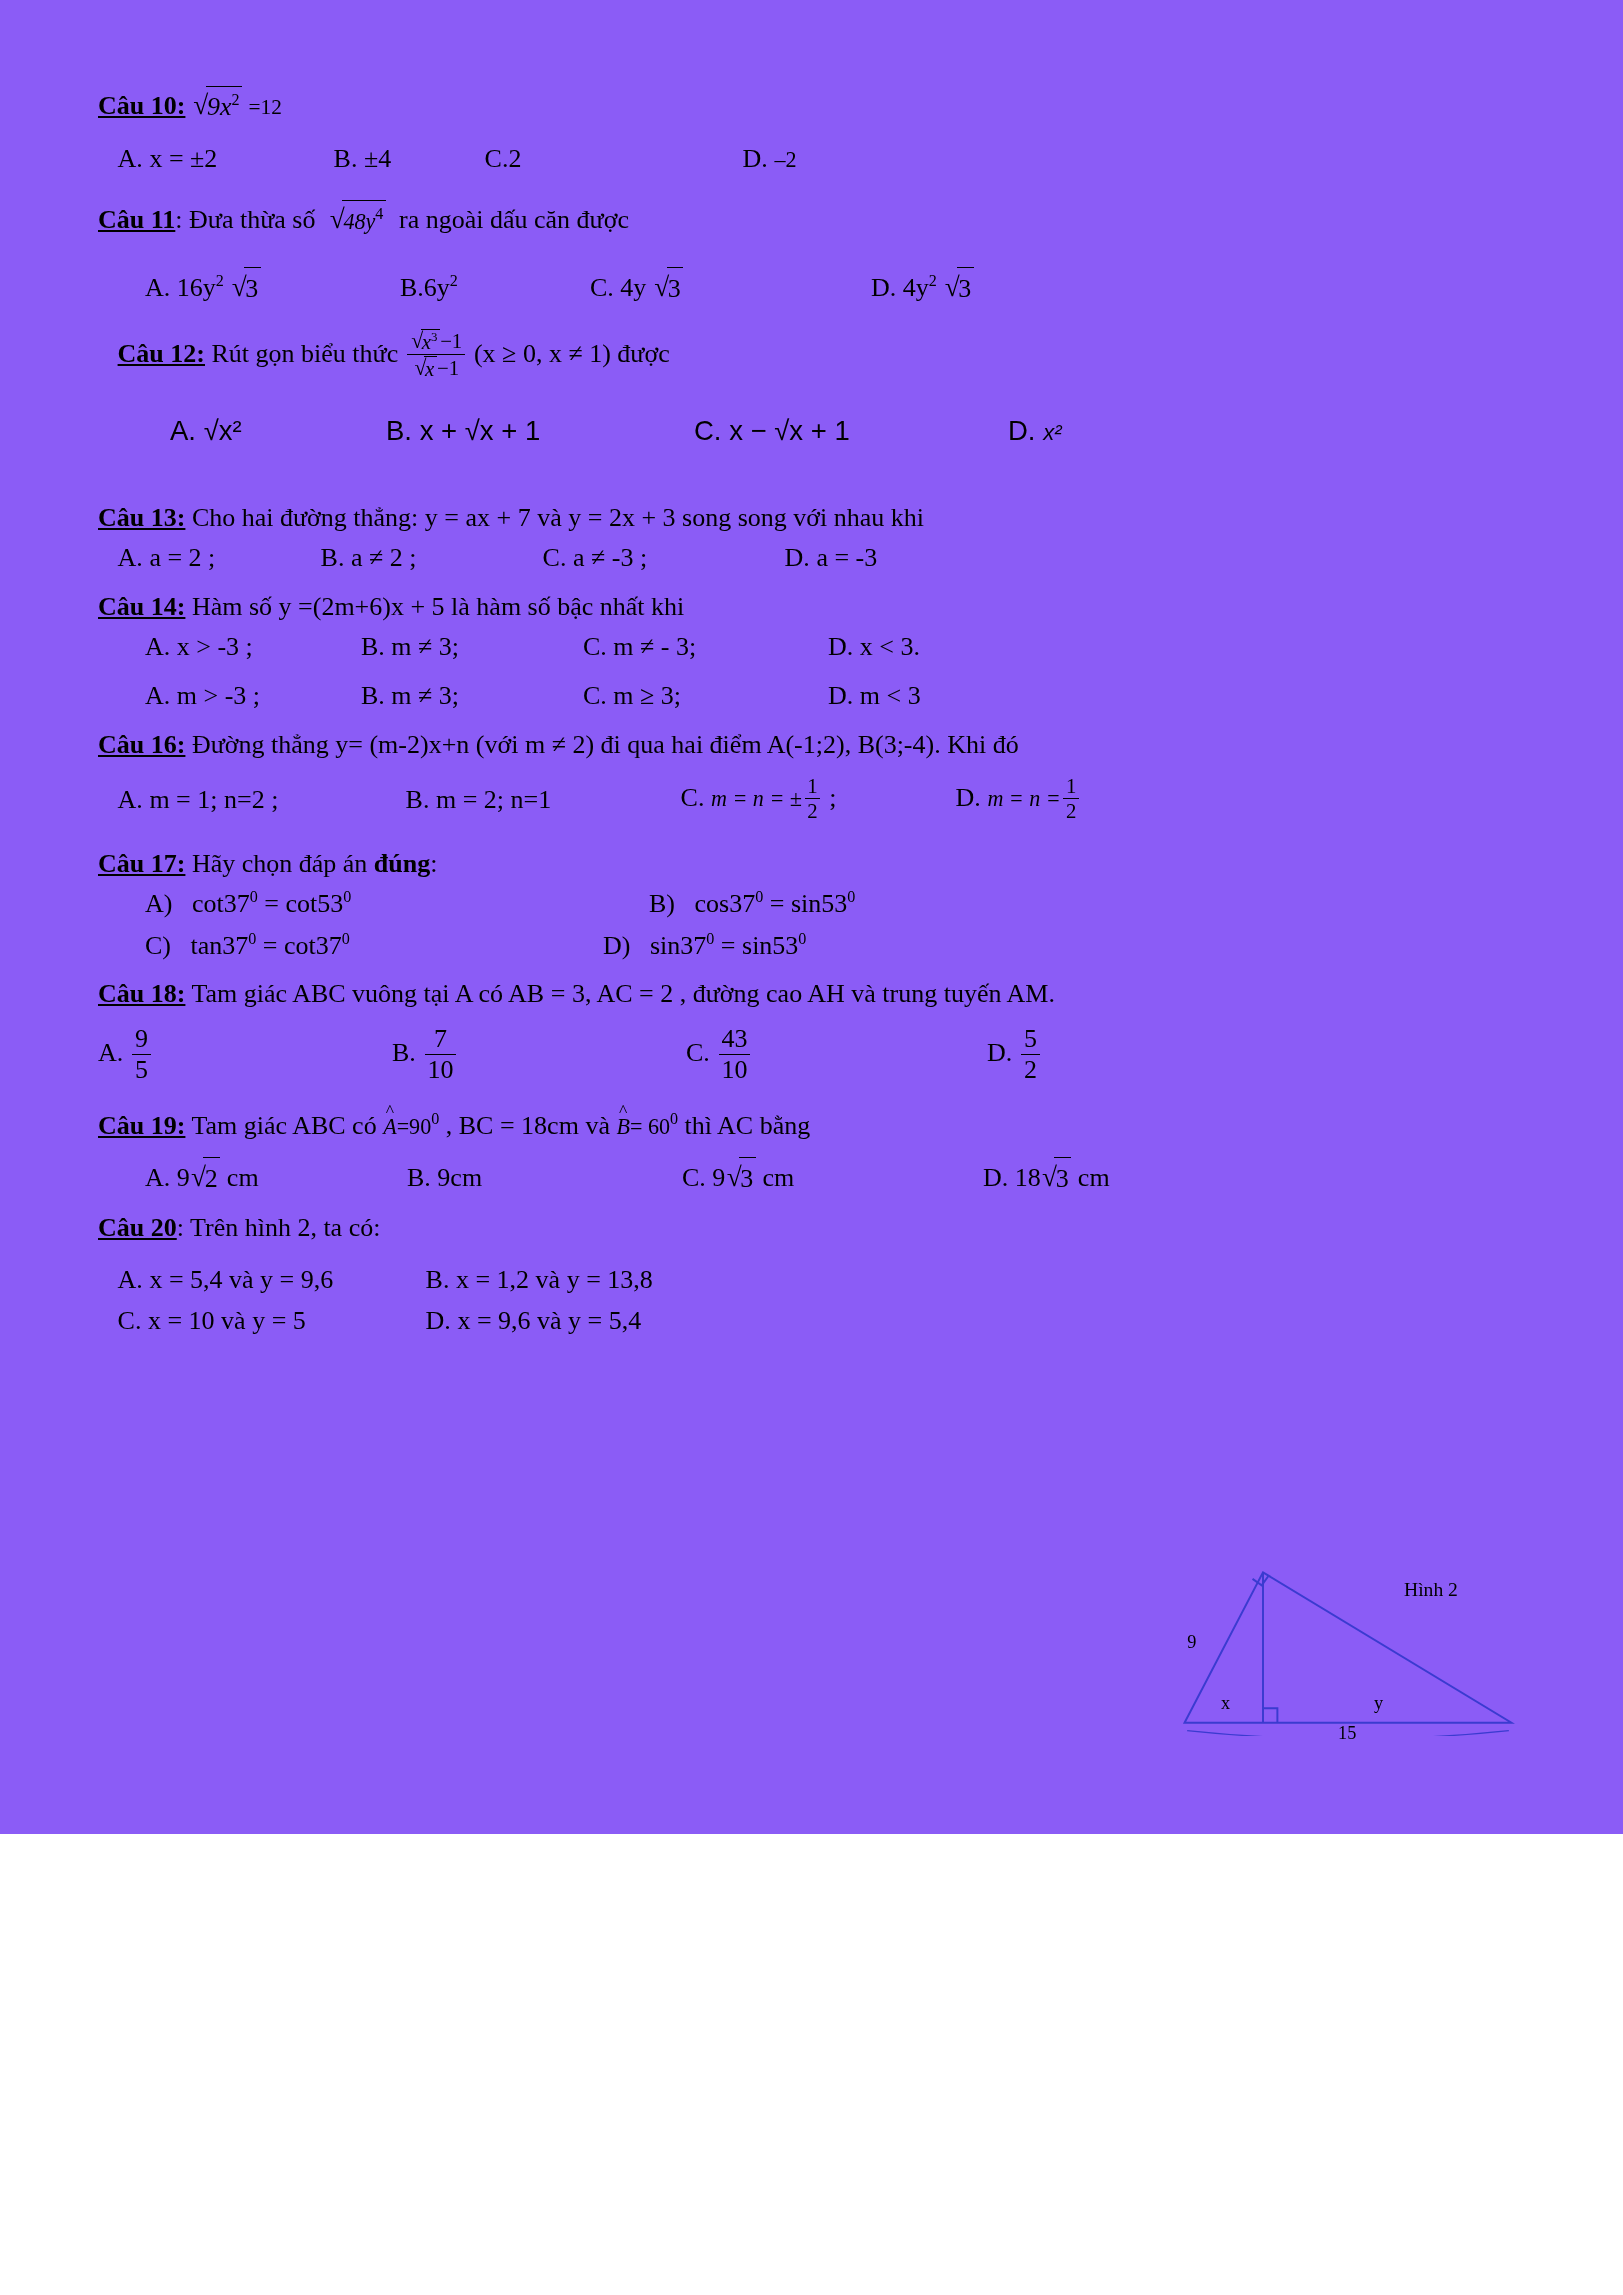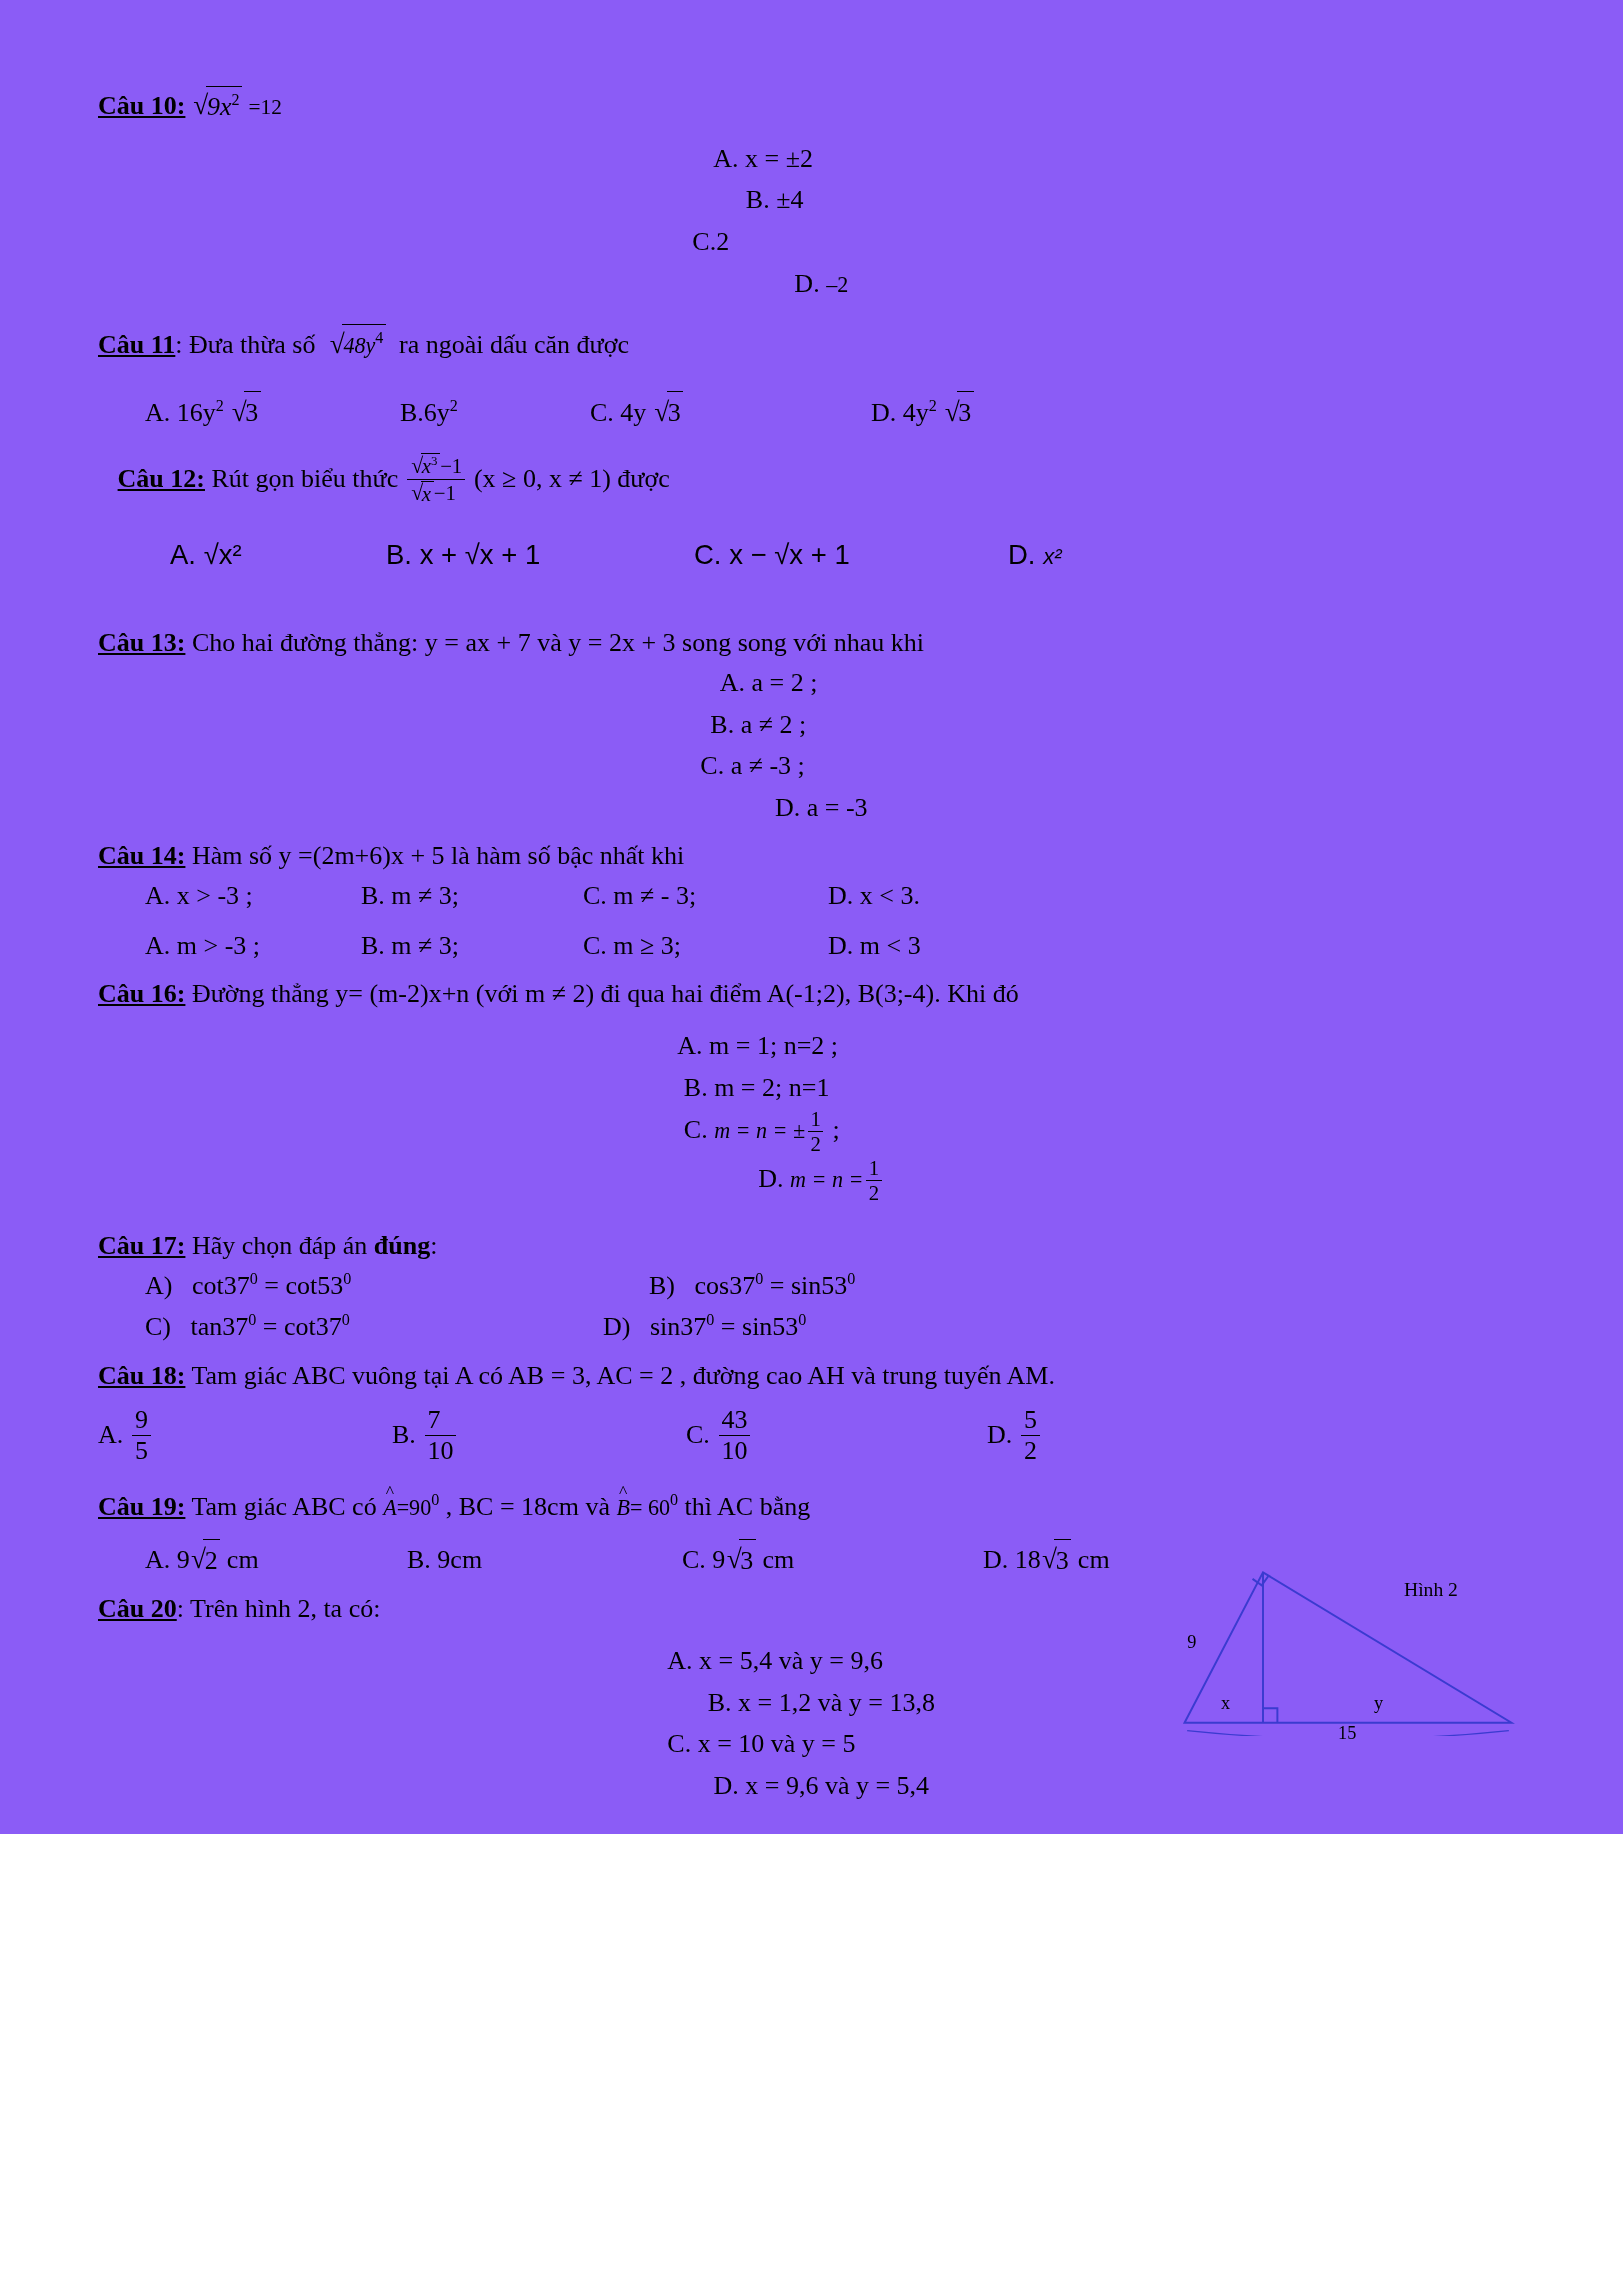--- a/index.html
+++ b/index.html
@@ -64,21 +64,21 @@
     font-size: 0.62em;
     vertical-align: super;
   }
   .ital {
     font-style: italic;
   }
   
   .frac {
     display: inline-block;
     vertical-align: middle;
-    text-align: left;
+    text-align: center;
     line-height: 1.15;
     margin: 0 2.6px;
     position: relative;
     top: -1.3px;
   }
   .frac .num {
     display: block;
     padding: 0 2.6px;
   }
   .frac .den {
@@ -100,21 +100,21 @@
     top: -0.72em;
     left: 50%;
     transform: translateX(-50%);
     font-size: 0.8em;
     font-style: normal;
   }
   .spacer-sm { height: 11.8px; }
   .spacer-md { height: 26px; }
   .spacer-lg { height: 38px; }
 
-  .indent1 { padding-left: 19.6px; flex-direction: column; }
+  .indent1 { padding-left: 19.6px; }
   .indent2 { padding-left: 47px; }
   .indent3 { padding-left: 72px; }
 
   .fig-wrap {
     position: absolute;
     right: 105px;
     bottom: 98px;
     width: 340px;
     height: 177px;
   }

